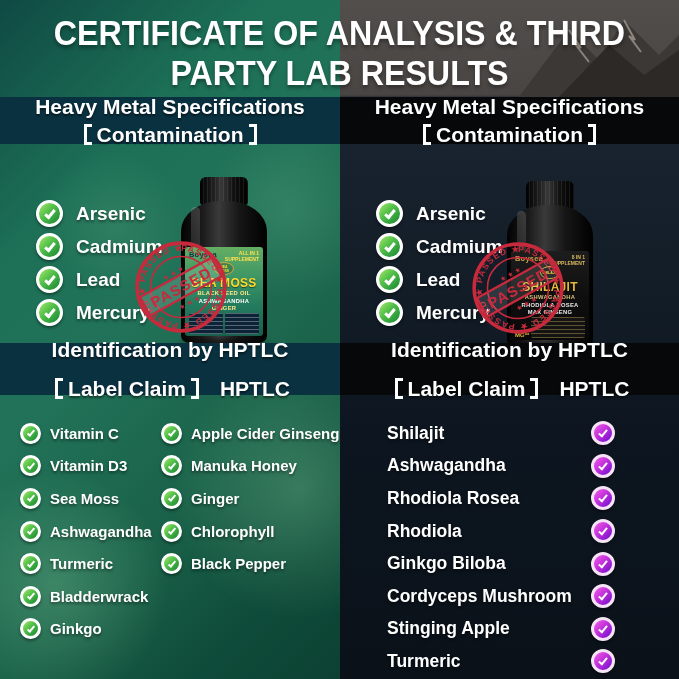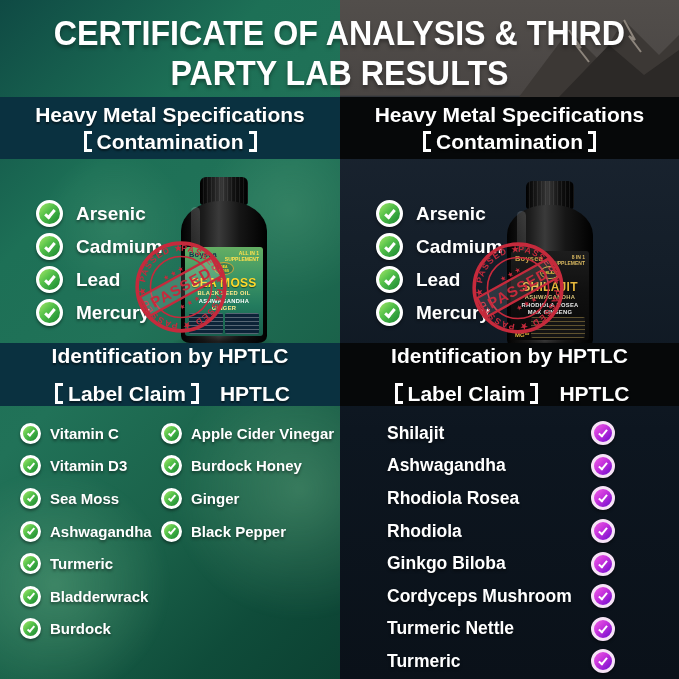--- a/index.html
+++ b/index.html
@@ -29,22 +29,22 @@
     color:#fff; font-weight:bold; font-size:35px; line-height:1.15;
     text-shadow:0 3px 4px rgba(0,0,0,.35); letter-spacing:0px;
   }
   .title .tline{ display:block; transform:scaleX(.92); }
   
   .band{ position:absolute; left:0; width:100%; display:flex; flex-direction:column;
     align-items:center; justify-content:center; z-index:4;
     color:#fff; font-weight:bold; font-size:21px; line-height:1.3;
     text-shadow:0 2px 2px rgba(0,0,0,.5);
   }
-  .band-metal{ top:97px; height:62px; }
-  .band-hptlc{ top:343px; height:63px;gap:11px; }
+  .band-metal{ top:97px; height:47px; }
+  .band-hptlc{ top:343px; height:52px;gap:11px; }
   .panel-left .band{ background:#0a3140; }
   .panel-right .band{ background:#060809; }
   .band-row{ display:flex; align-items:center; justify-content:center; }
   .bracket{ display:inline-block; width:8px; height:21px; margin:0 5px; }
   .bracket-open{ border-left:3.5px solid #fff; border-top:3.5px solid #fff; border-bottom:3.5px solid #fff; }
   .bracket-close{ border-right:3.5px solid #fff; border-top:3.5px solid #fff; border-bottom:3.5px solid #fff; }
   .hptlc-suffix{ margin-left:16px; }
   
   .chk{ position:relative; border-radius:50%; flex:none;
     box-shadow:0 2px 3px rgba(0,0,0,.4); }
@@ -248,42 +248,48 @@
       <div class="ing-row">
           <span class="chk chk-green chk-21">
             <span class="tick"></span>
           </span>
           <span class="ing-label">Bladderwrack</span>
         </div>
       <div class="ing-row">
           <span class="chk chk-green chk-21">
             <span class="tick"></span>
           </span>
-          <span class="ing-label">Burdock</span>
+          <span class="ing-label">Ginkgo</span>
         </div>
     </div>
 
     <div class="ing-col ing-col2">
       <div class="ing-row">
           <span class="chk chk-green chk-21">
             <span class="tick"></span>
           </span>
-          <span class="ing-label">Apple Cider Vinegar</span>
-        </div>
-      <div class="ing-row">
-          <span class="chk chk-green chk-21">
-            <span class="tick"></span>
-          </span>
-          <span class="ing-label">Burdock Honey</span>
+          <span class="ing-label">Apple Cider Ginseng</span>
+        </div>
+      <div class="ing-row">
+          <span class="chk chk-green chk-21">
+            <span class="tick"></span>
+          </span>
+          <span class="ing-label">Manuka Honey</span>
         </div>
       <div class="ing-row">
           <span class="chk chk-green chk-21">
             <span class="tick"></span>
           </span>
           <span class="ing-label">Ginger</span>
+        </div>
+      <div class="ing-row">
+          <span class="chk chk-green chk-21">
+            <span class="tick"></span>
+          </span>
+          <span class="ing-label">Chlorophyll</span>
         </div>
       <div class="ing-row">
           <span class="chk chk-green chk-21">
             <span class="tick"></span>
           </span>
           <span class="ing-label">Black Pepper</span>
         </div>
     </div>
   </div>
 
@@ -412,21 +418,21 @@
             <span class="tick"></span>
           </span>
         </div>
       <div class="ing-row">
           <span class="ing-label">Cordyceps Mushroom</span>
           <span class="chk chk-purple chk-24">
             <span class="tick"></span>
           </span>
         </div>
       <div class="ing-row">
-          <span class="ing-label">Turmeric Nettle</span>
+          <span class="ing-label">Stinging Apple</span>
           <span class="chk chk-purple chk-24">
             <span class="tick"></span>
           </span>
         </div>
       <div class="ing-row">
           <span class="ing-label">Turmeric</span>
           <span class="chk chk-purple chk-24">
             <span class="tick"></span>
           </span>
         </div>

